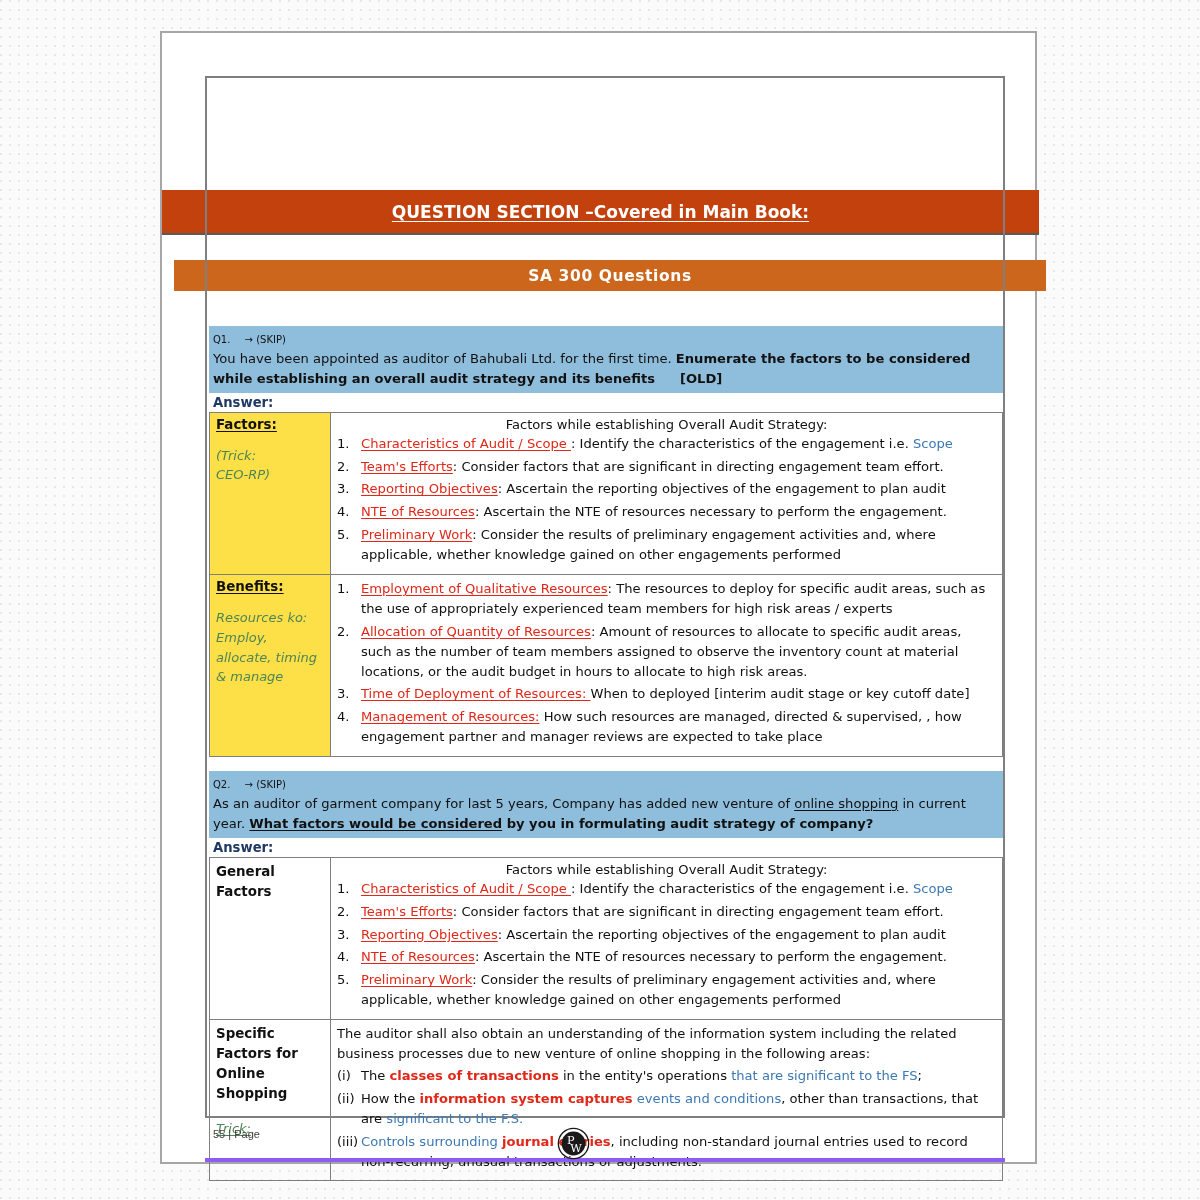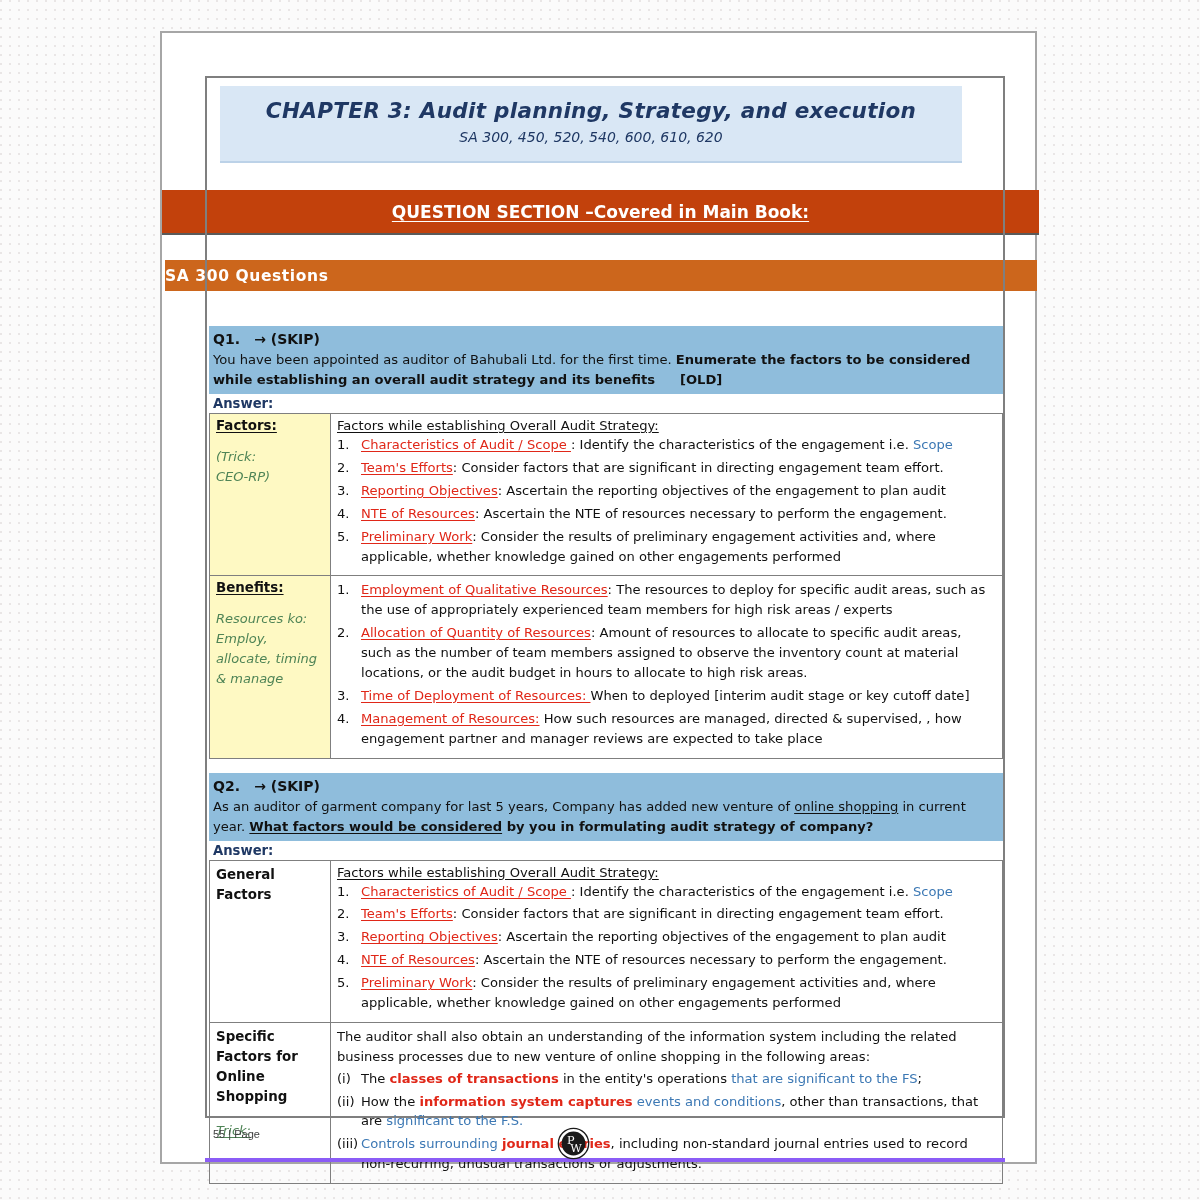--- a/index.html
+++ b/index.html
@@ -89,28 +89,28 @@
     font-family: "DejaVu Sans", sans-serif;
     font-weight: bold;
     font-size: 17px;
     text-decoration: underline;
     text-underline-offset: 3px;
   }
 
   
   .banner-orange {
     position: absolute;
-    left: 3px;
+    left: 12px;
     top: 227px;
     width: 872px;
     height: 31px;
     background: #cc661c;
     display: flex;
     align-items: center;
-    justify-content: flex-start;
+    justify-content: center;
   }
   .banner-orange-label {
     color: #ffffff;
     font-family: "DejaVu Sans", sans-serif;
     font-weight: bold;
     font-size: 15.5px;
     letter-spacing: 0.6px;
   }
 
   
@@ -123,22 +123,22 @@
     color: #111111;
   }
 
   
   .qband {
     background: #8fbddc;
     padding: 3px 4px 4px 4px;
     line-height: 1.52;
   }
   .qband .qnum {
-    font-weight: bold;
-    font-size: 14px;
+    font-weight: normal;
+    font-size: 10px;
   }
   .qband b { font-weight: bold; }
   .u { text-decoration: underline; text-underline-offset: 2px; }
 
   .answer-label {
     color: #1f3864;
     font-weight: bold;
     font-size: 13.2px;
     text-underline-offset: 2px;
     padding: 2px 0 2px 4px;
@@ -152,21 +152,21 @@
     table-layout: fixed;
   }
   table.ans td {
     border: 1px solid #7f7f7f;
     vertical-align: top;
     padding: 4px 6px 6px 6px;
   }
   td.lcol {
     width: 108px;
   }
-  td.lcol.tint { background: #fef9c3; }
+  td.lcol.tint { background: #fde047; }
   .lhead {
     font-weight: bold;
     font-size: 13.4px;
     text-decoration: underline;
     text-underline-offset: 2px;
     color: #111;
   }
   .lhead.plain {
     text-decoration: none;
     line-height: 1.5;
@@ -174,24 +174,24 @@
   .ltrick {
     color: #4f8456;
     font-style: italic;
     font-size: 13px;
     line-height: 1.52;
     margin-top: 14px;
   }
   .ltrick.u2 { text-decoration: underline; text-underline-offset: 2px; }
 
   .rhead {
-    text-decoration: underline;
     text-underline-offset: 2px;
     display: block;
     margin-bottom: 2px;
+    text-align: center;
   }
 
   ol.numlist, ul.plainlist {
     margin: 0;
     padding: 0;
     list-style: none;
   }
   ol.numlist li, ul.plainlist li {
     position: relative;
     padding-left: 24px;
@@ -254,24 +254,20 @@
   <div class="banner-red">
     <span class="banner-red-label">QUESTION SECTION –Covered in Main Book:</span>
   </div>
 
   <div class="banner-orange">
     <span class="banner-orange-label">SA 300 Questions</span>
   </div>
 
   <div class="content-frame">
 
-    <div class="chapter-box">
-      <div class="chapter-title">CHAPTER 3: Audit planning, Strategy, and execution</div>
-      <div class="chapter-sub">SA 300, 450, 520, 540, 600, 610, 620</div>
-    </div>
 
     <div class="body-area">
 
       <div class="qband">
         <div>
           <span class="qnum">Q1.</span>
           <span class="qnum" style="margin-left:10px;">→ (SKIP)</span>
         </div>
         <div>
           <span>You have been appointed as auditor of Bahubali Ltd. for the first time. </span><b>Enumerate the factors to be considered while establishing an overall audit strategy and its benefits</b><b style="margin-left:25px;">[OLD]</b>

